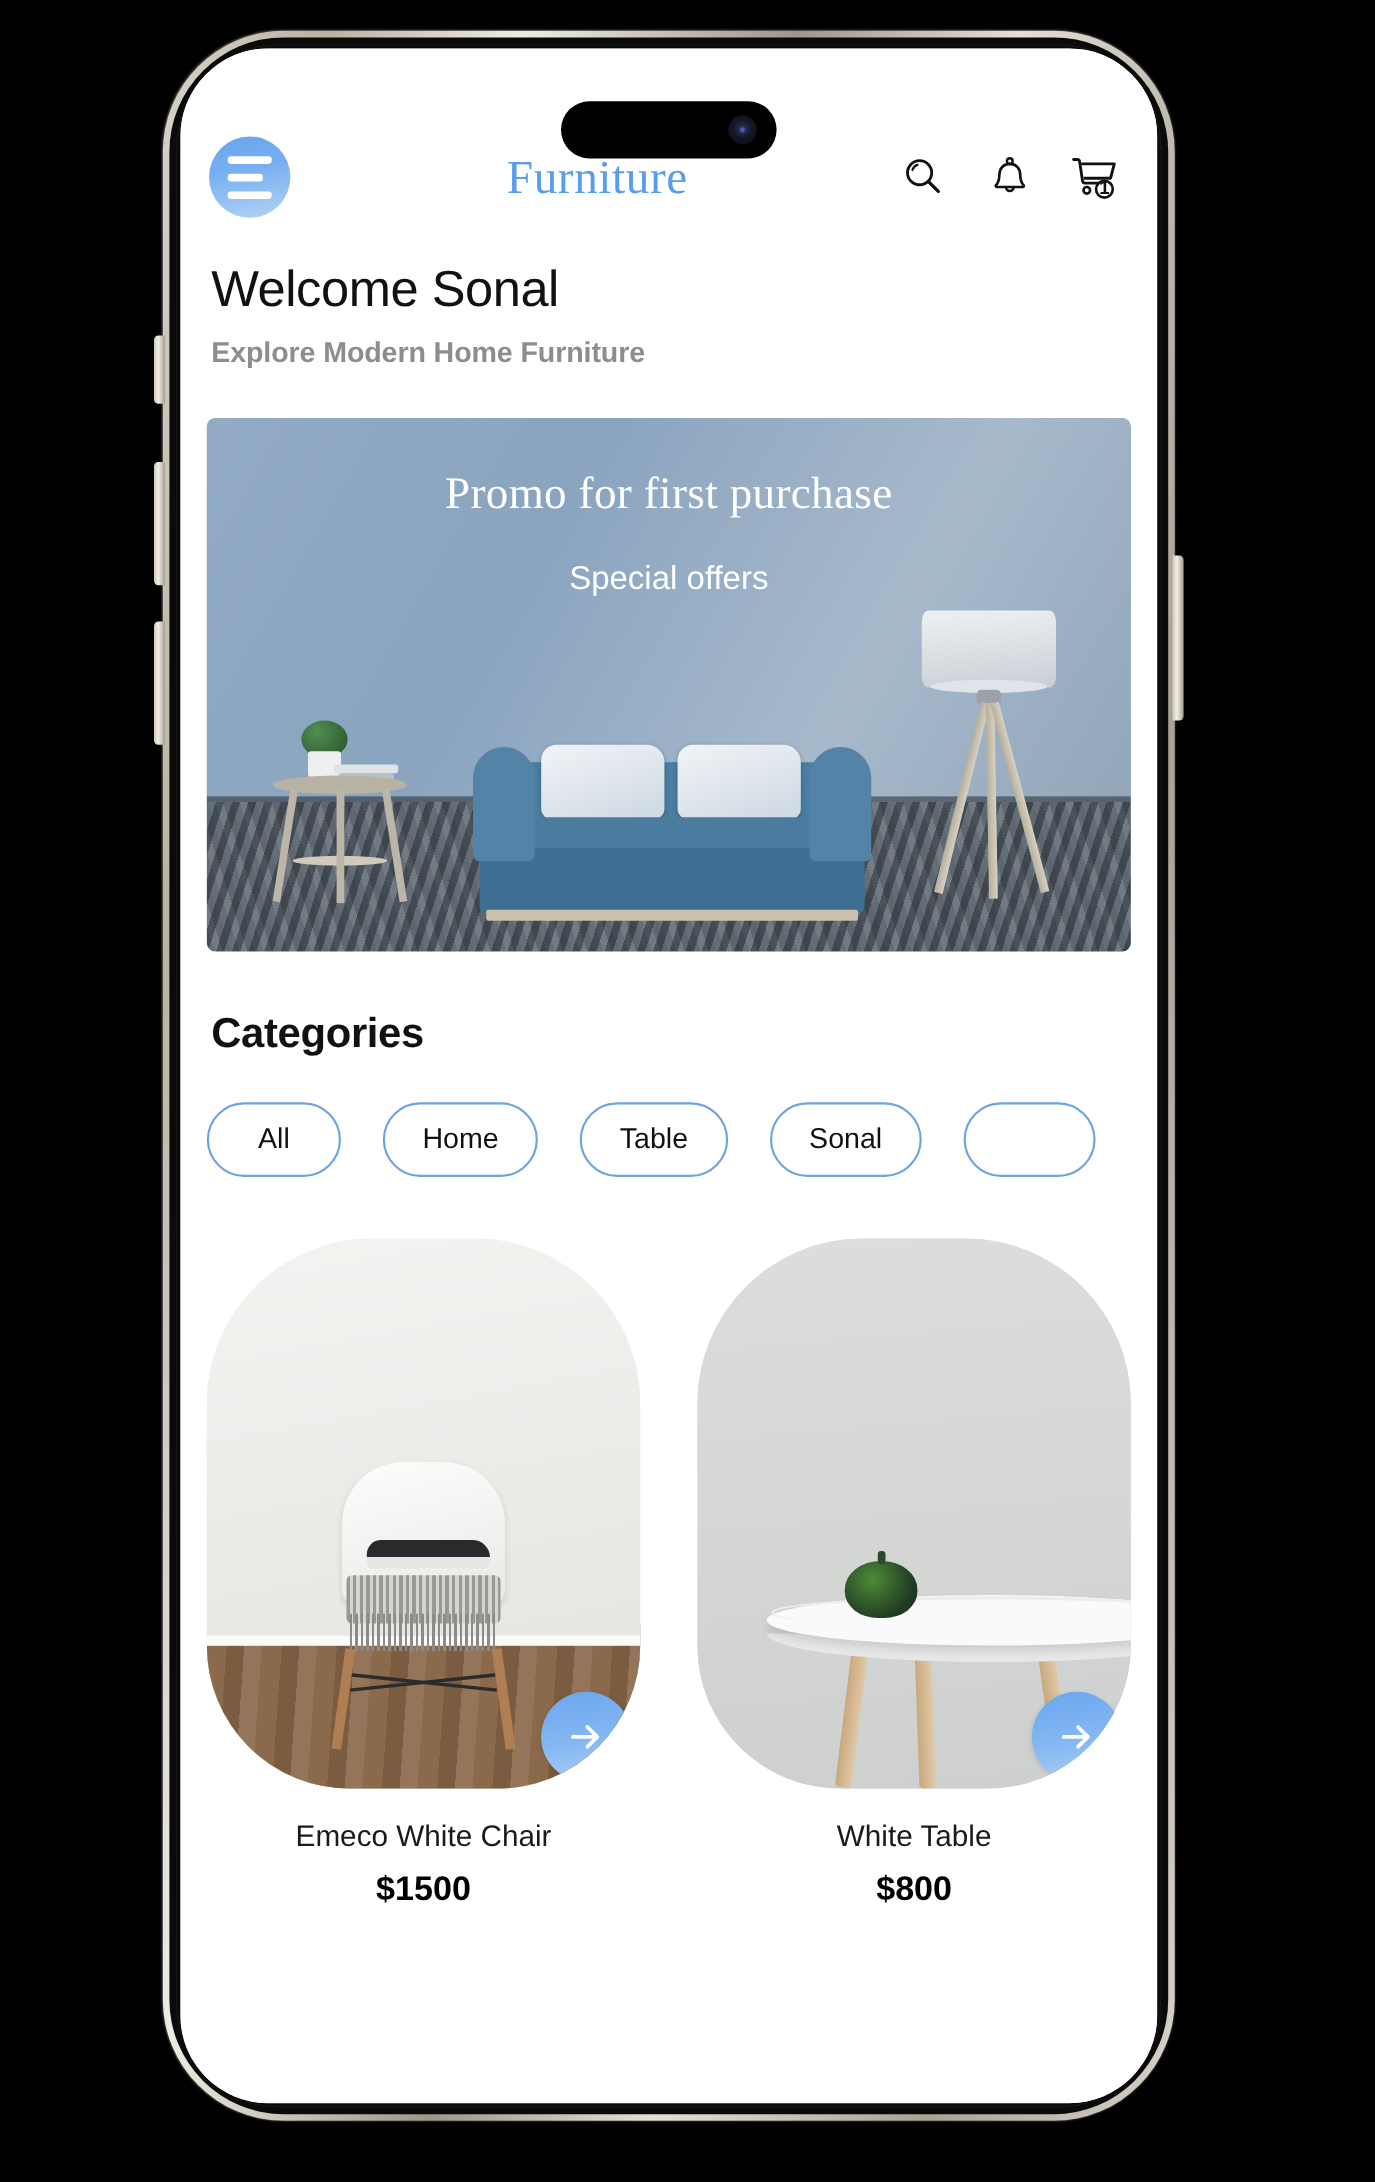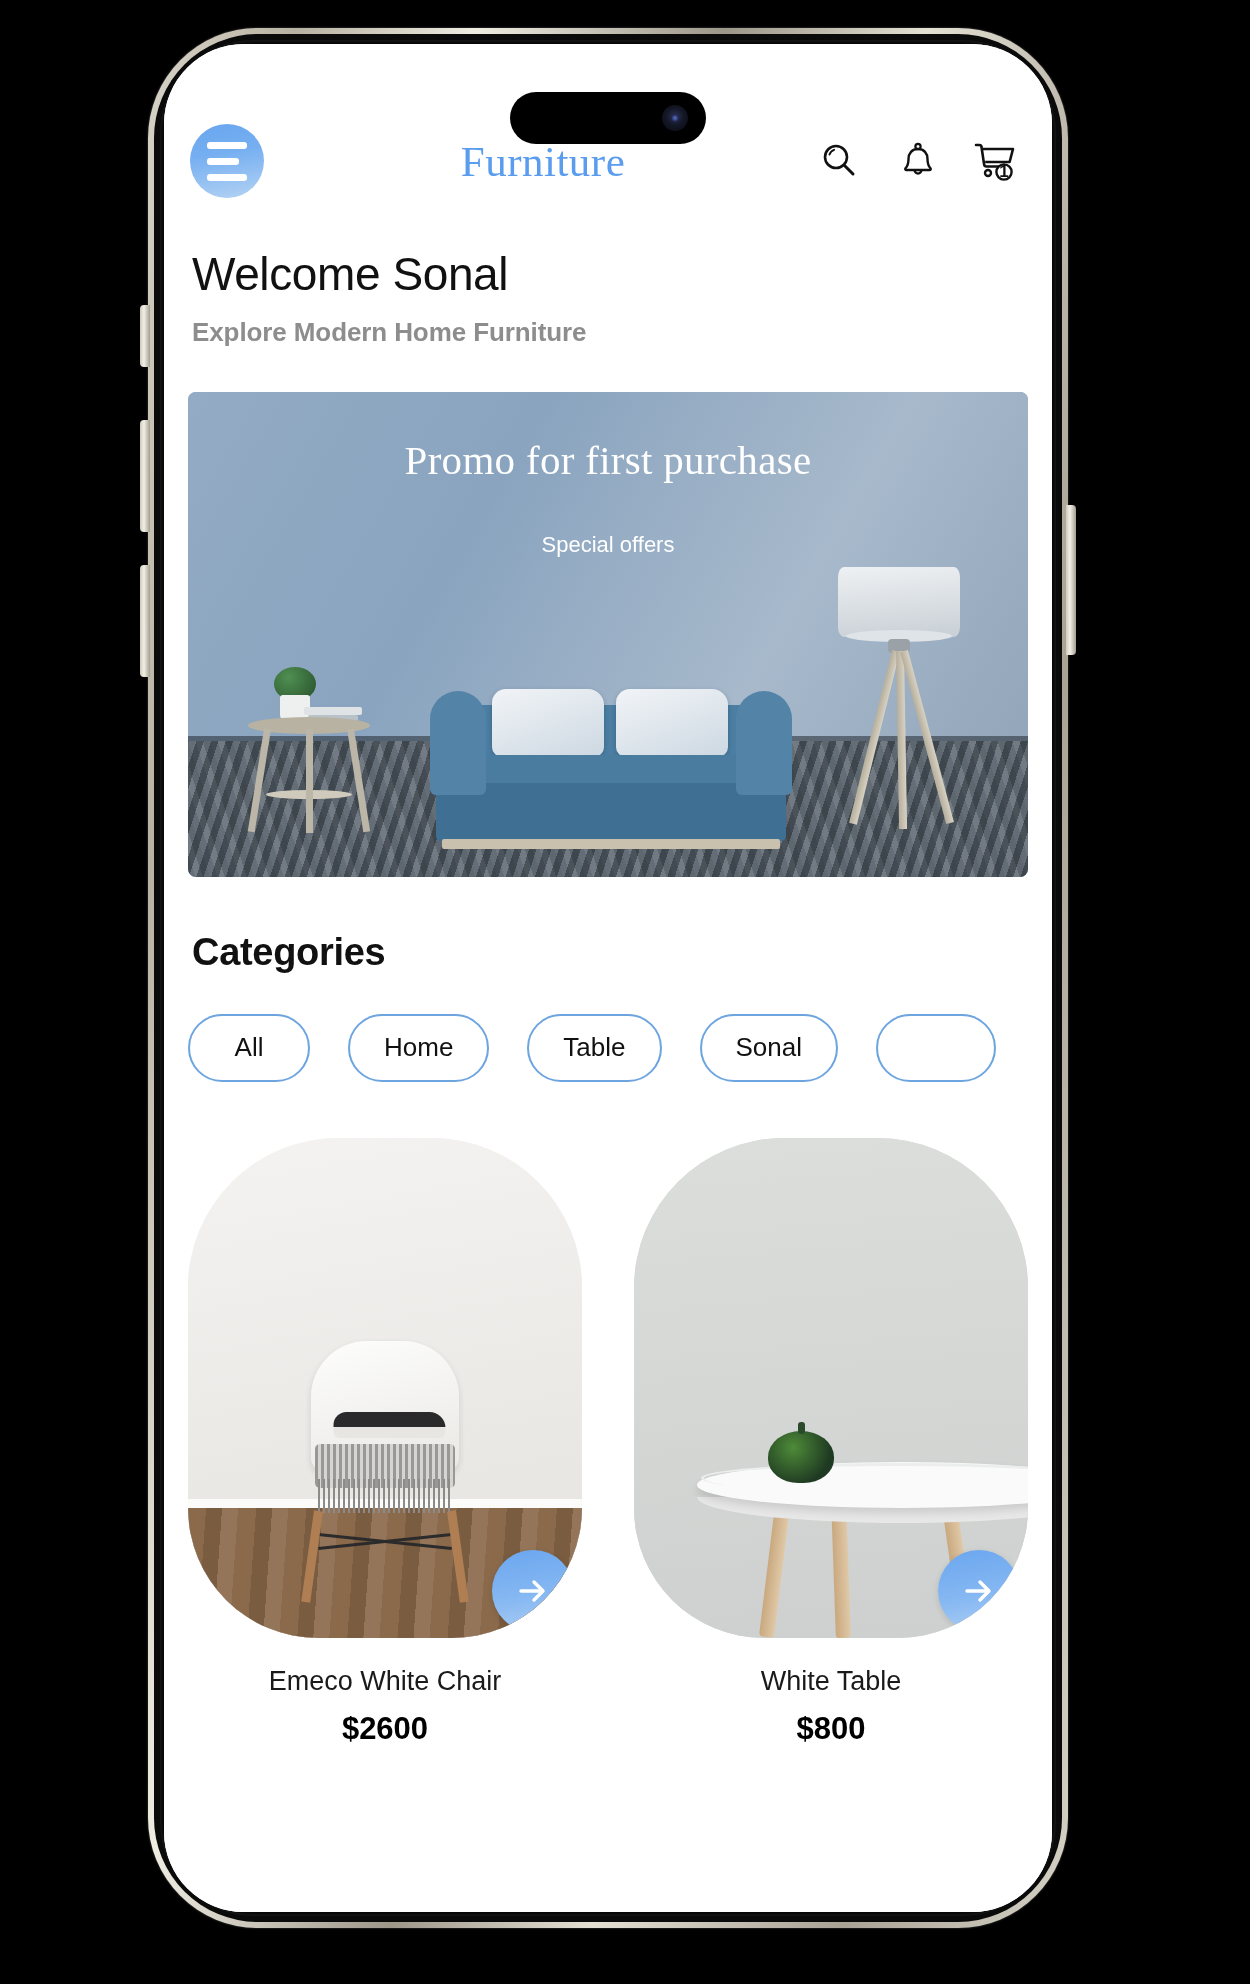--- a/index.html
+++ b/index.html
@@ -81,42 +81,42 @@
     flex:1 1 auto; text-align:center;
     font-family:"Liberation Serif", serif;
     font-size:43px; font-weight:400; color:#5a9cee;
     letter-spacing:.5px; padding-left:6px;
   }
   .appbar-actions { display:flex; align-items:center; gap:30px; flex:0 0 auto; padding-right:6px; }
   .icon-btn { width:48px; height:48px; display:flex; align-items:center; justify-content:center; cursor:pointer; background:none; border:none; }
 
   
   .welcome { padding:42px 6px 0 6px; }
-  .welcome h1 { font-size:46px; font-weight:400; color:#111; letter-spacing:-.4px; line-height:1.15;margin-top:12px; }
+  .welcome h1 { font-size:46px; font-weight:400; color:#111; letter-spacing:-.4px; line-height:1.15; }
   .welcome p  { font-size:26px; font-weight:700; color:#8d8d8d; margin-top:16px; letter-spacing:-.1px; }
 
   
   .banner {
     position:relative; margin:44px 2px 0 2px; height:485px;
     border-radius:8px; overflow:hidden;
     background:linear-gradient(165deg,#8ea7c0 0%,#7e99b5 30%,#9fb2c6 62%,#8899ab 100%);
     padding-left:18px;
   }
   .banner-wall { position:absolute; left:0; top:0; right:0; height:72%;
     background:linear-gradient(120deg,#93abc4 0%,#8aa4bf 35%,#a7b9cb 70%,#93a6ba 100%); }
   .banner-floor { position:absolute; left:0; bottom:0; right:0; height:28%;
     background:repeating-linear-gradient(72deg,#59626b 0 7px,#6d757d 7px 14px,#4f585f 14px 21px);
     opacity:.95; }
   .banner-floor::after{ content:""; position:absolute; inset:0;
     background:repeating-linear-gradient(-72deg,rgba(40,46,52,.55) 0 7px,rgba(120,128,136,.3) 7px 14px); }
   .banner-baseline { position:absolute; left:0; right:0; bottom:28%; height:5px; background:rgba(35,42,50,.55); }
 
   .banner-text { position:absolute; left:0; right:0; top:44px; text-align:center; z-index:5; }
   .banner-title { font-family:"Liberation Serif", serif; font-size:41px; color:#fff; font-weight:400; letter-spacing:.3px; }
-  .banner-sub  { font-size:22px; color:#fff; font-weight:400; margin-top:45px; line-height:1.48; }
+  .banner-sub  { font-size:30px; color:#fff; font-weight:400; margin-top:32px; line-height:1.48; }
 
   
   .sofa { position:absolute; left:248px; bottom:36px; width:350px; height:160px; z-index:3; }
   .sofa-base { position:absolute; left:0; bottom:0; width:100%; height:58px; background:#3f6f93; border-radius:5px; }
   .sofa-base2 { position:absolute; left:4px; bottom:52px; width:calc(100% - 8px); height:34px; background:#4a7c9f; border-radius:4px; }
   .sofa-back { position:absolute; left:22px; bottom:78px; width:calc(100% - 44px); height:58px; background:#4b7ea2; border-radius:8px 8px 0 0; }
   .sofa-arm  { position:absolute; bottom:46px; width:56px; height:104px; background:#5384a8; border-radius:28px 28px 6px 6px; }
   .sofa-arm.l { left:-6px; } .sofa-arm.r { right:-6px; }
   .sofa-legs { position:absolute; left:6px; bottom:-8px; width:calc(100% - 12px); height:10px; background:#c9c1ae; border-radius:2px; }
   .pillow { position:absolute; bottom:84px; width:112px; height:68px; background:linear-gradient(160deg,#f1f4f7,#cdd8e2); border-radius:14px 16px 10px 10px; box-shadow:0 2px 5px rgba(20,35,50,.25); }
@@ -332,21 +332,21 @@
               <div class="chair-wire2"></div>
               <div class="chair-leg l1"></div>
               <div class="chair-leg l2"></div>
               <button class="go-btn">
                 <svg width="40" height="40" viewBox="0 0 40 40" fill="none">
                   <path d="M8 20h22M21 11l9 9-9 9" stroke="#fff" stroke-width="3.4" stroke-linecap="round" stroke-linejoin="round"></path>
                 </svg>
               </button>
             </div>
             <div class="prod-name">Emeco White Chair</div>
-            <div class="prod-price">$2600</div>
+            <div class="prod-price">$1500</div>
           </div>
 
           <div class="prod-card">
             <div class="prod-img table">
               <div class="tbl-wall"></div>
               <div class="tbl-leg a"></div>
               <div class="tbl-leg b"></div>
               <div class="tbl-leg c"></div>
               <div class="tbl-edge"></div>
               <div class="tbl-top"></div>

